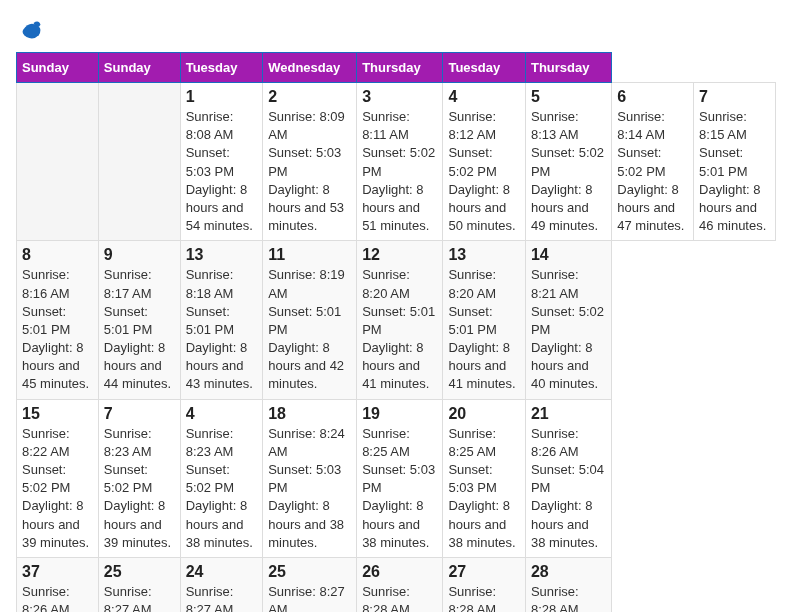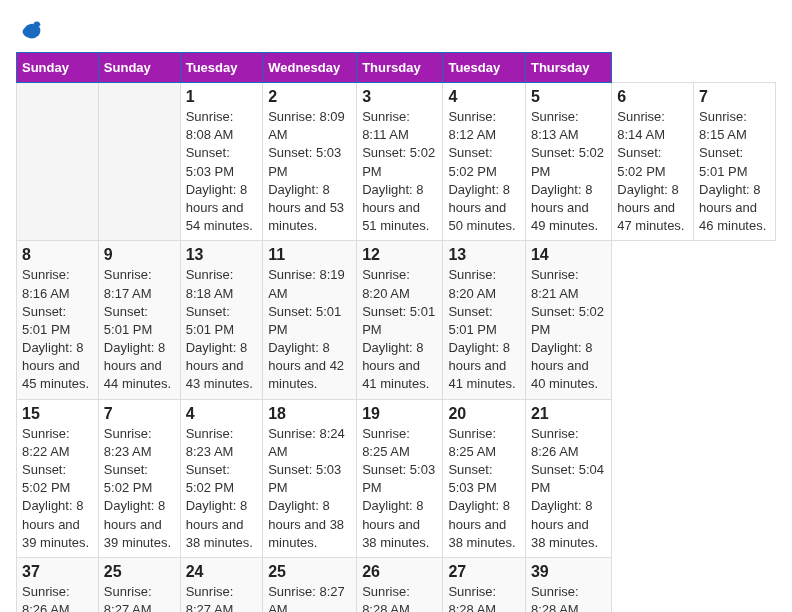--- a/index.html
+++ b/index.html
@@ -154,16 +154,16 @@
         <td><span class="day-num">20</span><span class="day-detail">Sunrise: 8:25 AM<br>Sunset: 5:03 PM<br>Daylight: 8 hours and 38 minutes.</span></td>
         <td><span class="day-num">21</span><span class="day-detail">Sunrise: 8:26 AM<br>Sunset: 5:04 PM<br>Daylight: 8 hours and 38 minutes.</span></td>
       </tr>
       <tr>
         <td><span class="day-num">37</span><span class="day-detail">Sunrise: 8:26 AM<br>Sunset: 5:04 PM<br>Daylight: 8 hours and 38 minutes.</span></td>
         <td><span class="day-num">25</span><span class="day-detail">Sunrise: 8:27 AM<br>Sunset: 5:05 PM<br>Daylight: 8 hours and 38 minutes.</span></td>
         <td><span class="day-num">24</span><span class="day-detail">Sunrise: 8:27 AM<br>Sunset: 5:05 PM<br>Daylight: 8 hours and 38 minutes.</span></td>
         <td><span class="day-num">25</span><span class="day-detail">Sunrise: 8:27 AM<br>Sunset: 5:06 PM<br>Daylight: 8 hours and 38 minutes.</span></td>
         <td><span class="day-num">26</span><span class="day-detail">Sunrise: 8:28 AM<br>Sunset: 5:07 PM<br>Daylight: 8 hours and 38 minutes.</span></td>
         <td><span class="day-num">27</span><span class="day-detail">Sunrise: 8:28 AM<br>Sunset: 5:07 PM<br>Daylight: 8 hours and 39 minutes.</span></td>
-        <td><span class="day-num">39</span><span class="day-detail">Sunrise: 8:28 AM<br>Sunset: 5:08 PM<br>Daylight: 8 hours and 39 minutes.</span></td>
+        <td><span class="day-num">28</span><span class="day-detail">Sunrise: 8:28 AM<br>Sunset: 5:08 PM<br>Daylight: 8 hours and 39 minutes.</span></td>
       </tr>
     </tbody>
 </table>
 
 </body></html>

